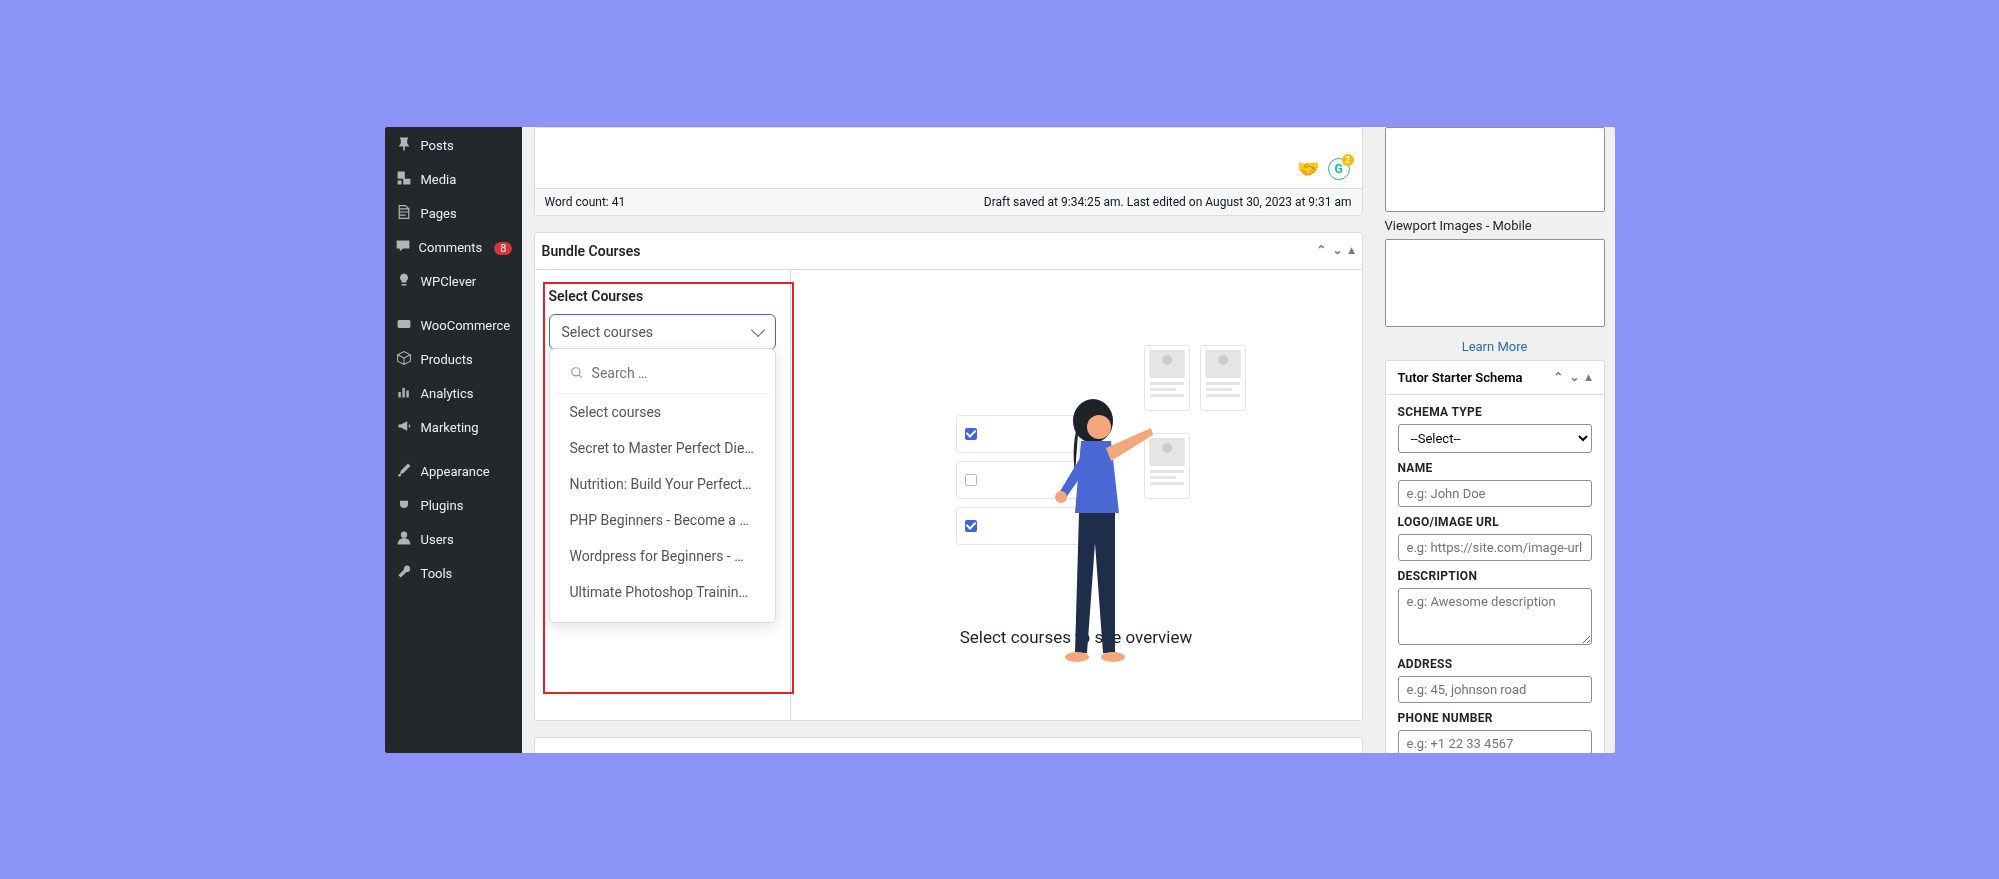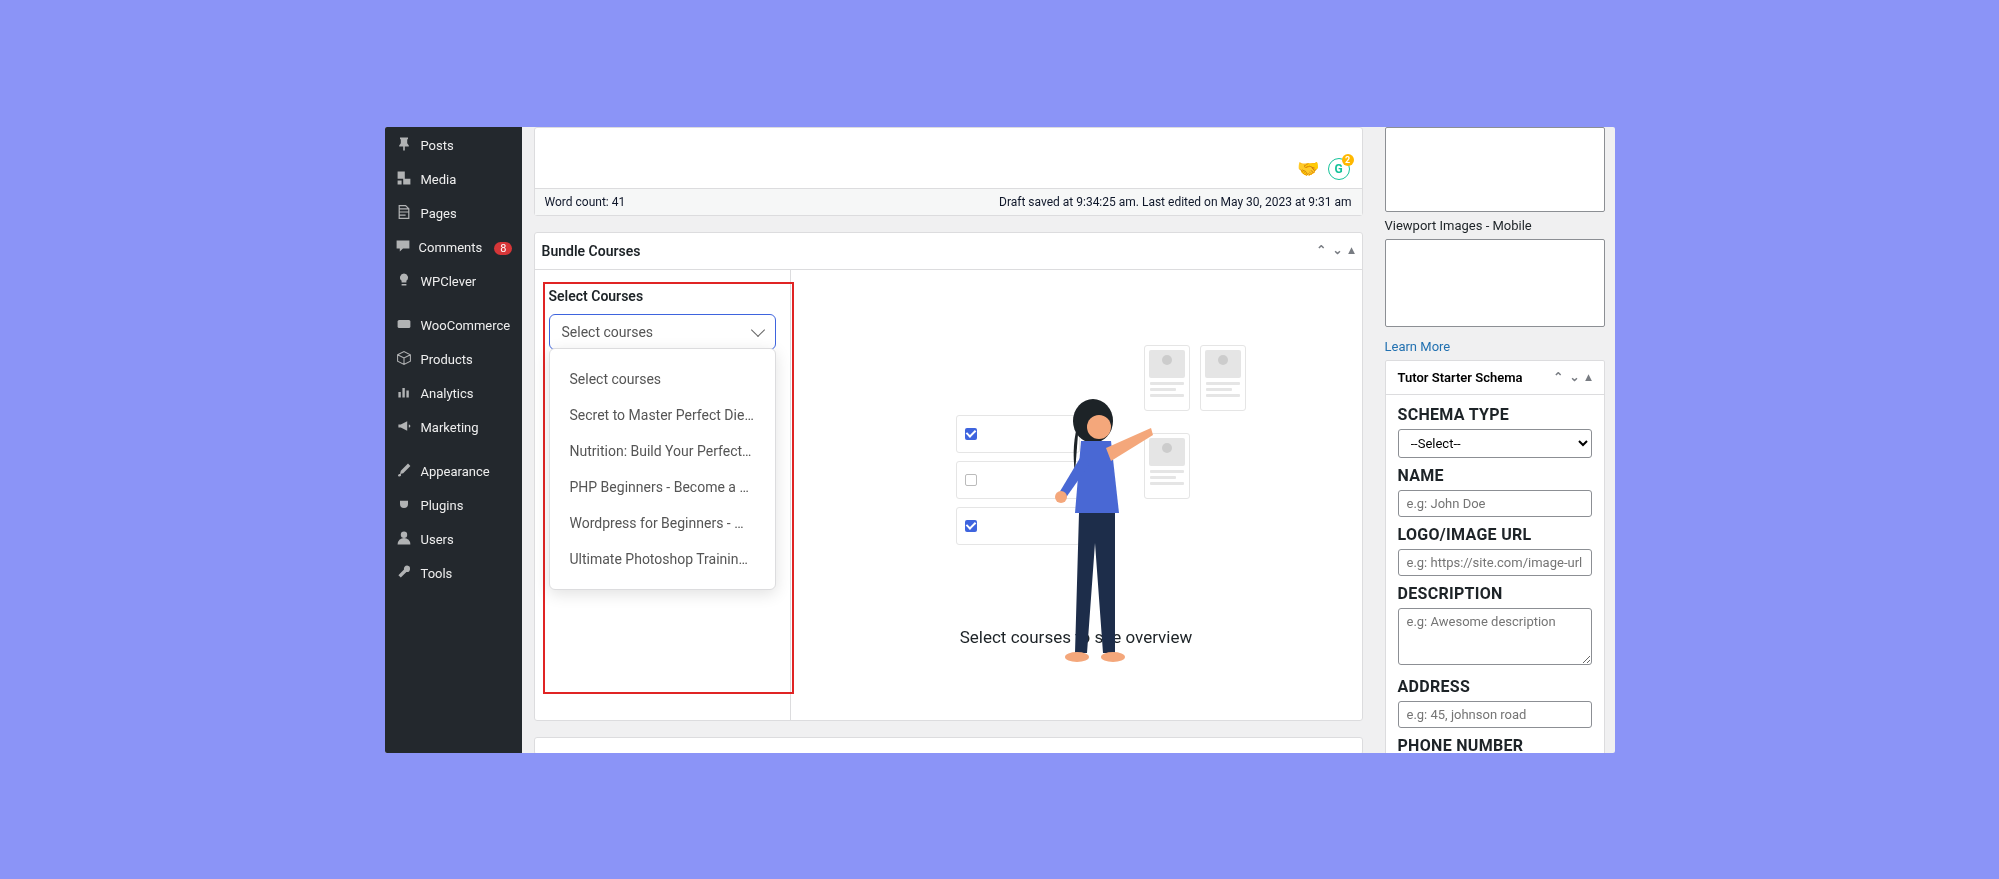--- a/index.html
+++ b/index.html
@@ -48,25 +48,25 @@
 .card.sm .img{background:#e5e5e5;height:28px;margin:4px;border-radius:2px;position:relative}
 .card.sm .img::after{content:"";position:absolute;top:5px;left:50%;transform:translateX(-50%);width:10px;height:10px;border-radius:50%;background:#ccc}
 .card.sm .line{height:3px;background:#e5e5e5;margin:3px 5px;border-radius:1px}
 .person{position:absolute;left:95px;top:50px;width:120px;height:280px}
 .person svg{width:100%;height:100%}
 .preview-text{font-size:17px;color:#1d2327}
 .right-col{width:240px;padding:0 10px;overflow:auto;flex-shrink:0}
 .meta-box{background:#fff;border:1px solid #dcdcde;border-radius:2px;margin-bottom:14px}
 .meta-header{padding:9px 12px;border-bottom:1px solid #dcdcde;display:flex;justify-content:space-between;align-items:center;font-size:13px;font-weight:600}
 .meta-body{padding:10px 12px}
-.meta-label{font-size:16px;font-weight:700;color:#1d2327;letter-spacing:.3px;margin:8px 0 5px;text-transform:uppercase}
+.meta-label{font-size:12px;font-weight:700;color:#1d2327;letter-spacing:.3px;margin:8px 0 5px;text-transform:uppercase}
 .meta-label.first{margin-top:0}
 .meta-body input,.meta-body select,.meta-body textarea{width:100%;border:1px solid #8c8f94;border-radius:3px;padding:5px 8px;font-size:13px;background:#fff;font-family:inherit}
 .meta-body textarea{resize:vertical}
-.learn-more{color:#2271b1;font-size:13px;text-align:left;display:block;padding:6px 0}
+.learn-more{color:#2271b1;font-size:13px;text-align:center;display:block;padding:6px 0}
 .textarea-box{border:1px solid #8c8f94;border-radius:2px;min-height:85px;resize:both;background:#fff;margin-bottom:6px}
 .viewport-label{font-size:13px;color:#1d2327;margin:4px 0 6px}
 </style>
 </head>
 <body>
 
 <div class="app">
 
   <div class="sidebar">
     <div id="main-items">
@@ -184,21 +184,21 @@
   <div class="main">
     <div class="editor-box">
       <div class="editor-content">
         <div class="editor-icons">
           <span class="handshake">🤝</span>
           <span class="g-badge" data-count="2">G</span>
         </div>
       </div>
       <div class="editor-footer">
         <span>Word count: 41</span>
-        <span>Draft saved at 9:34:25 am. Last edited on May 30, 2023 at 9:31 am</span>
+        <span>Draft saved at 9:34:25 am. Last edited on August 30, 2023 at 9:31 am</span>
       </div>
     </div>
 
     <div class="panel">
       <div class="panel-header">
         <span>Bundle Courses</span>
         <div class="panel-controls">
           <span>⌃</span>
           <span>⌄</span>
           <span>▴</span>
@@ -206,20 +206,29 @@
       </div>
       <div class="panel-body">
         <div class="select-panel">
           <div class="highlight-box"></div>
           <div class="select-label">Select Courses</div>
           <div class="dropdown-btn">
             <span>Select courses</span>
             <span class="chevron"></span>
           </div>
           <div class="dropdown-menu">
+            <div class="search-wrap">
+              <div class="search-row">
+                <svg viewBox="0 0 24 24">
+                    <circle cx="10" cy="10" r="7"></circle>
+                    <line x1="20" y1="20" x2="15" y2="15"></line>
+                  </svg>
+                <input placeholder="Search …" style="">
+              </div>
+            </div>
             <div id="opts">
                 <div class="opt">Select courses</div>
                 <div class="opt">Secret to Master Perfect Diet &amp; M…</div>
                 <div class="opt">Nutrition: Build Your Perfect Diet …</div>
                 <div class="opt">PHP Beginners - Become a PHP …</div>
                 <div class="opt">Wordpress for Beginners - Master…</div>
                 <div class="opt">Ultimate Photoshop Training: Fro…</div>
               </div>
           </div>
         </div>

